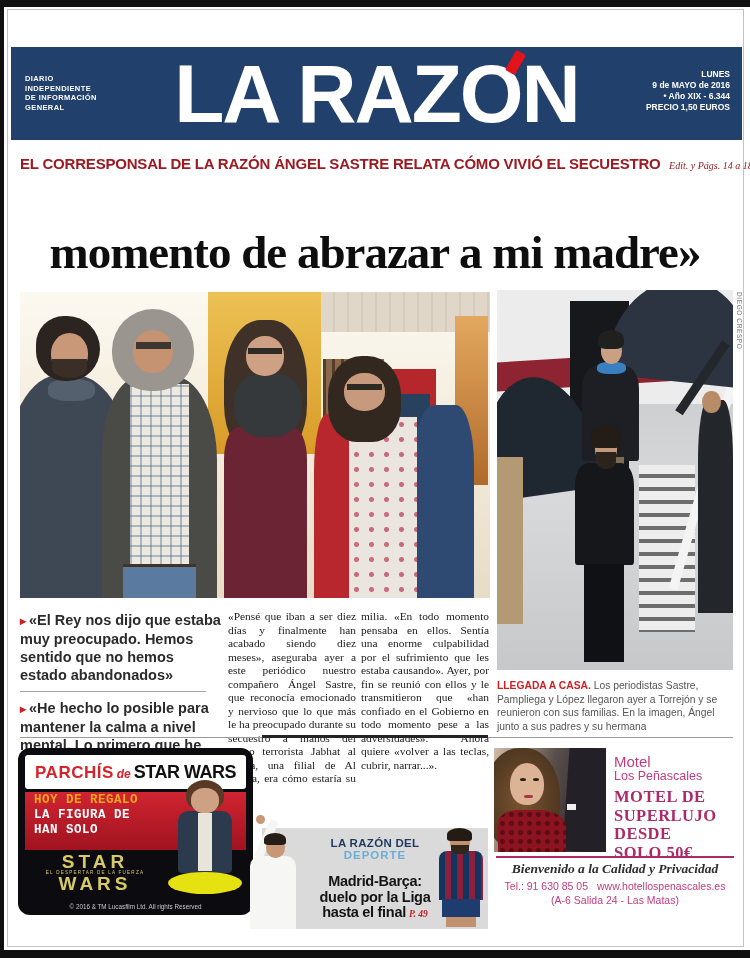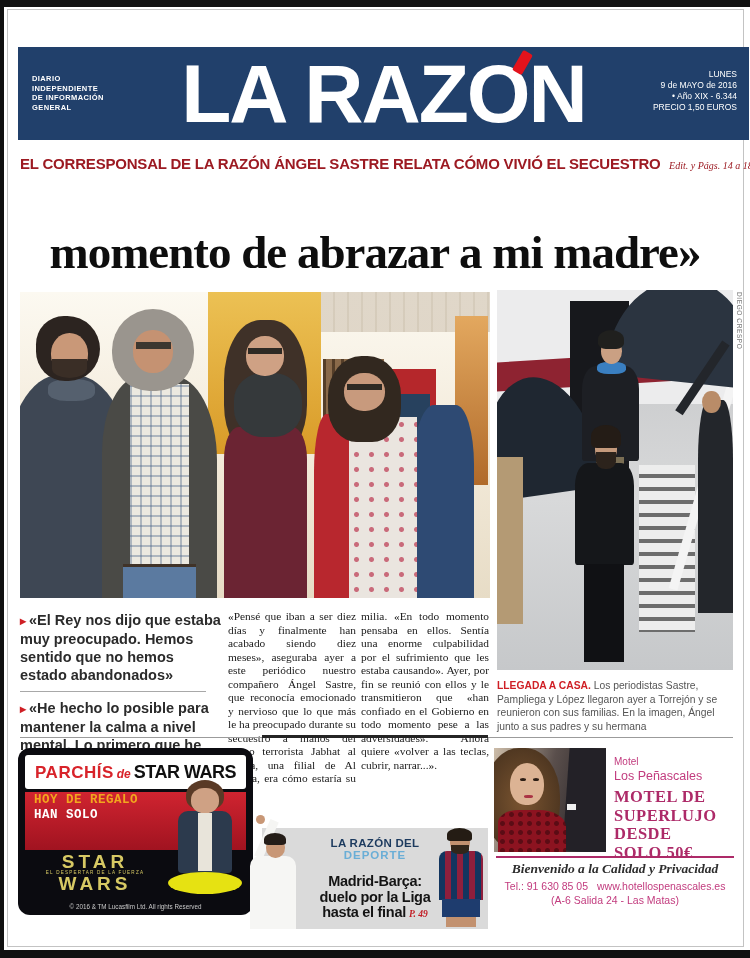--- a/index.html
+++ b/index.html
@@ -4,30 +4,30 @@
 <style>
   html,body{margin:0;padding:0;background:#222;}
   .page{position:relative;width:750px;height:958px;background:#fff;overflow:hidden;
         font-family:"Liberation Sans",sans-serif;margin:0 auto;}
   .bar-top{position:absolute;left:0;top:0;width:100%;height:7px;background:#101010;}
   .bar-left{position:absolute;left:0;top:0;width:4px;height:100%;background:#101010;}
   .bar-bottom{position:absolute;left:0;bottom:0;width:100%;height:8px;background:#101010;}
   .frame{position:absolute;left:7px;top:9px;width:735px;height:936px;border:1px solid #c3c3c3;}
 
   
-  .masthead{position:absolute;left:11px;top:47px;width:731px;height:93px;background:#21406b;margin-left:7px;}
+  .masthead{position:absolute;left:11px;top:47px;width:731px;height:93px;background:#21406b;}
   .tagline{position:absolute;left:14px;top:27px;color:#fff;font-size:7.5px;font-weight:bold;
            line-height:9.5px;letter-spacing:.4px;}
   .logo{position:absolute;left:0;top:0;width:100%;height:89px;line-height:93px;text-align:center;
         color:#fff;font-weight:bold;font-size:82px;letter-spacing:-2px;white-space:nowrap;}
   .logo-o{position:relative;display:inline-block;}
   .logo-accent{position:absolute;top:4px;right:1px;width:11px;height:23px;background:#e3131c;
                transform:rotate(30deg);border-radius:2px;}
   .dateblock{position:absolute;right:12px;top:22px;text-align:right;color:#fff;font-size:8.5px;
-             line-height:11px;font-weight:normal;}
+             line-height:11px;font-weight:bold;}
 
   
   .kicker{position:absolute;left:20px;top:155px;width:710px;text-align:center;white-space:nowrap;}
   .kicker-text{color:#9c1a22;font-weight:bold;font-size:15px;letter-spacing:-.2px;}
   .kicker-pages{color:#9c1a22;font-family:"Liberation Serif",serif;font-style:italic;font-size:10px;margin-left:4px;}
   .headline{position:absolute;left:25px;top:174px;width:700px;margin:0;text-align:center;
             font-family:"Liberation Serif",serif;font-weight:bold;font-size:47px;line-height:52px;
             color:#0e0e0e;letter-spacing:-1px;}
 
   
@@ -177,21 +177,21 @@
   .mw-hair{left:-10px;top:0;width:76px;height:104px;background:radial-gradient(#7a5430,#3f2c1b);border-radius:46%;}
   .mw-face{left:16px;top:15px;width:34px;height:42px;background:#dcb394;border-radius:50% 50% 45% 45%;}
   .mw-eye{left:26px;top:30px;width:6px;height:3px;background:#2c1d14;border-radius:50%;}
   .mw-eye2{left:39px;top:30px;width:6px;height:3px;background:#2c1d14;border-radius:50%;}
   .mw-lips{left:30px;top:47px;width:9px;height:3px;background:#a34;border-radius:40%;}
   .mw-lace{left:4px;top:62px;width:68px;height:42px;background:#8c1320;border-radius:30% 40% 0 0;
            background-image:radial-gradient(circle,rgba(0,0,0,.35) 0 2px,transparent 3px);background-size:9px 9px;}
   .mm-body{right:-8px;top:0;width:48px;height:104px;background:#232127;transform:rotate(4deg);}
   .mm-pocket{right:30px;top:56px;width:9px;height:6px;background:#efefef;}
   .motel-name{position:absolute;left:120px;top:6px;color:#c23b7e;}
-  .mn1{font-size:10px;line-height:15px;}
+  .mn1{font-size:15px;line-height:15px;}
   .mn2{font-size:12.5px;line-height:14px;}
   .motel-offer{position:absolute;left:120px;top:40px;font-family:"Liberation Serif",serif;font-weight:bold;
                color:#ad2a68;font-size:16.5px;line-height:18.5px;letter-spacing:.5px;}
   .motel-rule{position:absolute;left:2px;top:108px;width:238px;border-top:2px solid #ad2a68;}
   .motel-slogan{position:absolute;left:0;top:113px;width:100%;text-align:center;
                 font-family:"Liberation Serif",serif;font-weight:bold;font-style:italic;font-size:13.5px;color:#2e2e2e;}
   .motel-contact{position:absolute;left:0;top:132px;width:100%;text-align:center;color:#c23b7e;font-size:10.5px;}
   .motel-contact .gap{display:inline-block;width:9px;}
   .motel-address{position:absolute;left:0;top:146px;width:100%;text-align:center;color:#c23b7e;font-size:10.5px;}
 </style>
@@ -305,20 +305,21 @@
 
   <div class="rule-full"></div>
   <div class="rule-mid"></div>
 
   <div class="ad-sw">
     <div class="sw-white">
       <span class="sw-parchis">PARCHÍS</span><span class="sw-de">de</span><span class="sw-sw">STAR WARS</span>
     </div>
     <div class="sw-red">
       <div class="sw-promo1">HOY DE REGALO</div>
+      <div class="sw-promo2">LA FIGURA DE</div>
       <div class="sw-promo2">HAN SOLO</div>
     </div>
     <div class="sw-logo">
       <div class="sw-star">STAR</div>
       <div class="sw-tag">EL DESPERTAR DE LA FUERZA</div>
       <div class="sw-star">WARS</div>
     </div>
     <div class="sw-fig">
       <div class="abs sw-body"></div>
       <div class="abs sw-shirt"></div>

